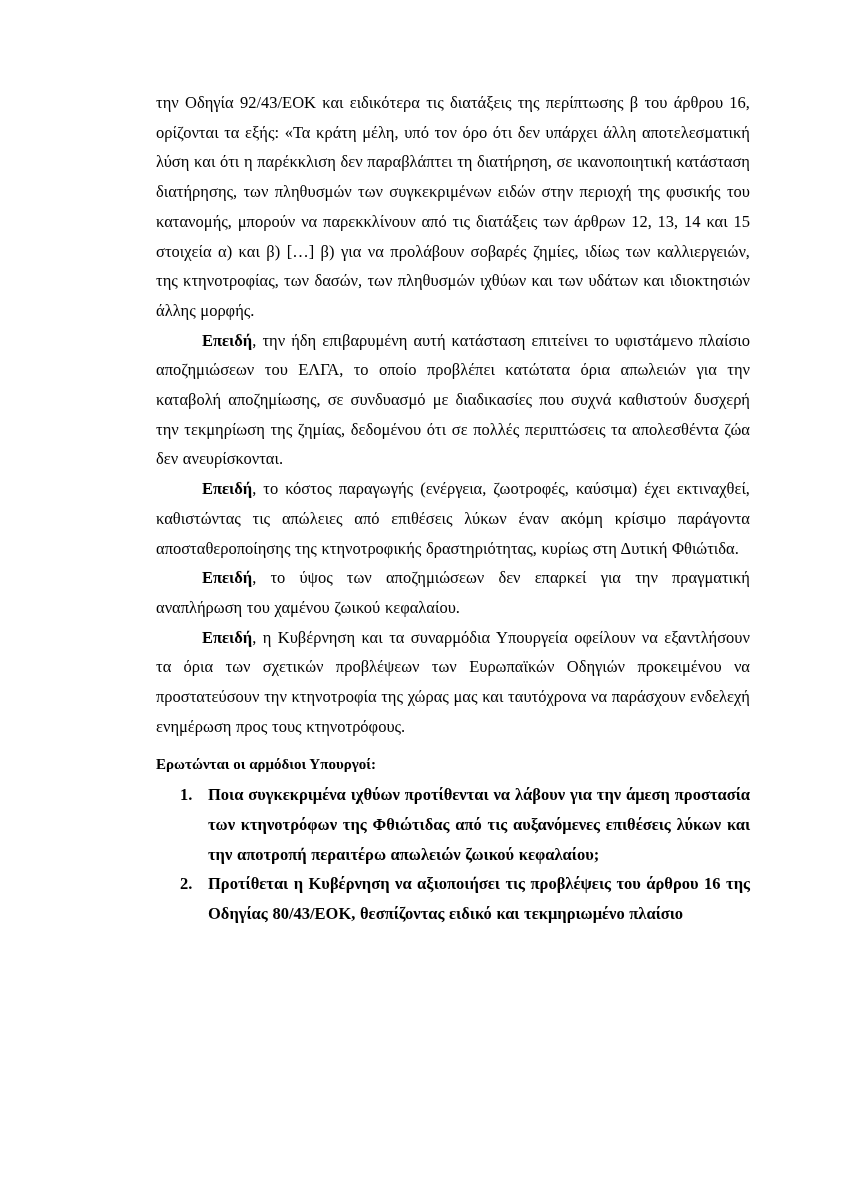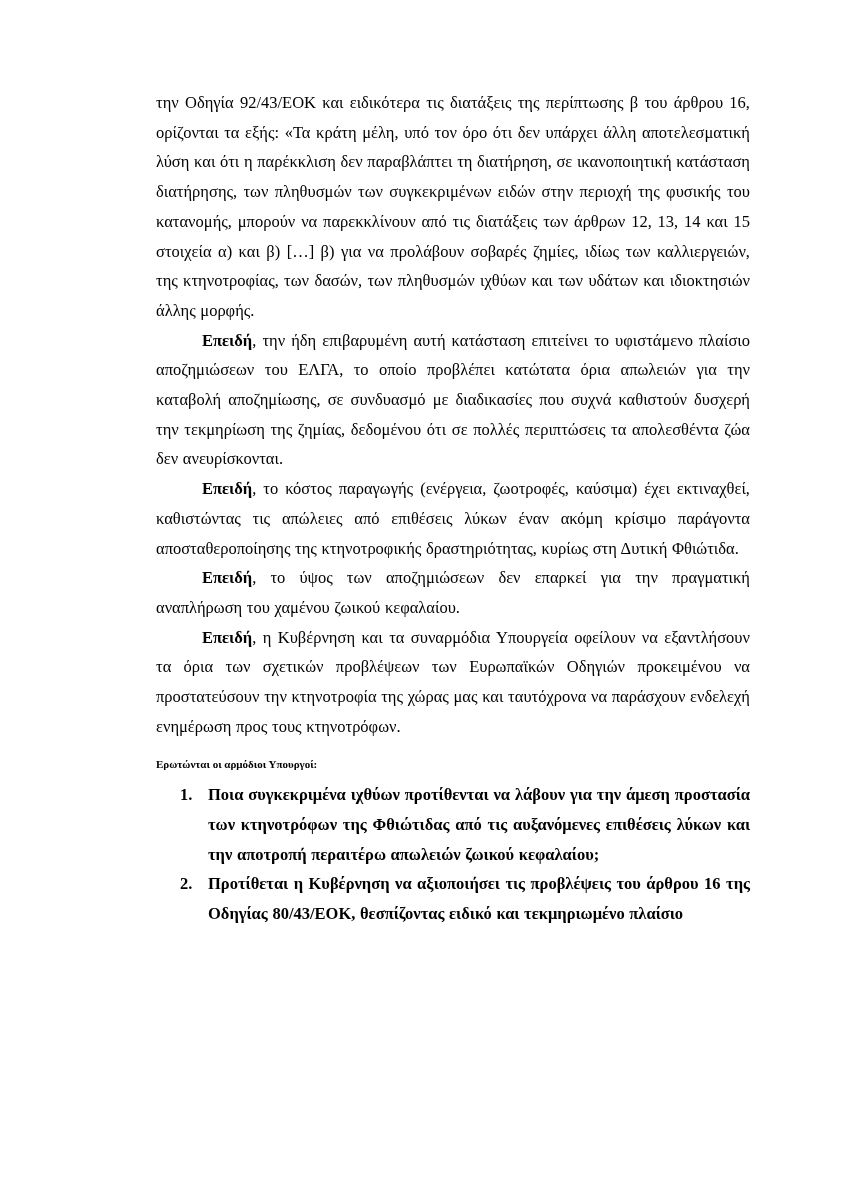--- a/index.html
+++ b/index.html
@@ -27,21 +27,21 @@
     margin: 0;
     font-size: 16.5px;
     line-height: 29.7px;
     text-align: justify;
     word-spacing: 0.5px;
   }
   .para.indent { text-indent: 46px; }
   .lead { font-weight: bold; }
   .heading {
     margin: 9px 0 0 0;
-    font-size: 11px;
+    font-size: 15px;
     line-height: 29.7px;
     font-weight: bold;
     text-align: left;
   }
   .question {
     display: flex;
     font-weight: bold;
     font-size: 16.5px;
     line-height: 29.7px;
   }
@@ -64,21 +64,21 @@
 
     <p class="para"><span>την Οδηγία 92/43/ΕΟΚ και ειδικότερα τις διατάξεις της περίπτωσης β του άρθρου 16, ορίζονται τα εξής: «Τα κράτη μέλη, υπό τον όρο ότι δεν υπάρχει άλλη αποτελεσματική λύση και ότι η παρέκκλιση δεν παραβλάπτει τη διατήρηση, σε ικανοποιητική κατάσταση διατήρησης, των πληθυσμών των συγκεκριμένων ειδών στην περιοχή της φυσικής του κατανομής, μπορούν να παρεκκλίνουν από τις διατάξεις των άρθρων 12, 13, 14 και 15 στοιχεία α) και β) […] β) για να προλάβουν σοβαρές ζημίες, ιδίως των καλλιεργειών, της κτηνοτροφίας, των δασών, των πληθυσμών ιχθύων και των υδάτων και ιδιοκτησιών άλλης μορφής.</span></p>
 
 
     <p class="para indent"><span class="lead">Επειδή</span><span>, την ήδη επιβαρυμένη αυτή κατάσταση επιτείνει το υφιστάμενο πλαίσιο αποζημιώσεων του ΕΛΓΑ, το οποίο προβλέπει κατώτατα όρια απωλειών για την καταβολή αποζημίωσης, σε συνδυασμό με διαδικασίες που συχνά καθιστούν δυσχερή την τεκμηρίωση της ζημίας, δεδομένου ότι σε πολλές περιπτώσεις τα απολεσθέντα ζώα δεν ανευρίσκονται.</span></p>
 
     <p class="para indent"><span class="lead">Επειδή</span><span>, το κόστος παραγωγής (ενέργεια, ζωοτροφές, καύσιμα) έχει εκτιναχθεί, καθιστώντας τις απώλειες από επιθέσεις λύκων έναν ακόμη κρίσιμο παράγοντα αποσταθεροποίησης της κτηνοτροφικής δραστηριότητας, κυρίως στη Δυτική Φθιώτιδα.</span></p>
 
     <p class="para indent"><span class="lead">Επειδή</span><span>, το ύψος των αποζημιώσεων δεν επαρκεί για την πραγματική αναπλήρωση του χαμένου ζωικού κεφαλαίου.</span></p>
 
-    <p class="para indent"><span class="lead">Επειδή</span><span>, η Κυβέρνηση και τα συναρμόδια Υπουργεία οφείλουν να εξαντλήσουν τα όρια των σχετικών προβλέψεων των Ευρωπαϊκών Οδηγιών προκειμένου να προστατεύσουν την κτηνοτροφία της χώρας μας και ταυτόχρονα να παράσχουν ενδελεχή ενημέρωση προς τους κτηνοτρόφων.</span></p>
+    <p class="para indent"><span class="lead">Επειδή</span><span>, η Κυβέρνηση και τα συναρμόδια Υπουργεία οφείλουν να εξαντλήσουν τα όρια των σχετικών προβλέψεων των Ευρωπαϊκών Οδηγιών προκειμένου να προστατεύσουν την κτηνοτροφία της χώρας μας και ταυτόχρονα να παράσχουν ενδελεχή ενημέρωση προς τους κτηνοτρόφους.</span></p>
 
     <p class="heading">Ερωτώνται οι αρμόδιοι Υπουργοί:</p>
 
     <div class="question">
       <span class="qnum">1.</span>
       <span class="qtext">Ποια συγκεκριμένα ιχθύων προτίθενται να λάβουν για την άμεση προστασία των κτηνοτρόφων της Φθιώτιδας από τις αυξανόμενες επιθέσεις λύκων και την αποτροπή περαιτέρω απωλειών ζωικού κεφαλαίου;</span>
     </div>
 
     <div class="question">
       <span class="qnum">2.</span>

